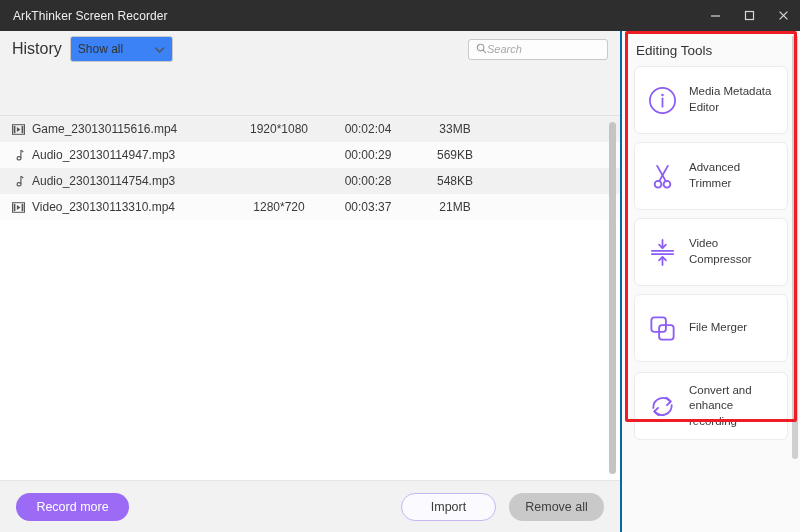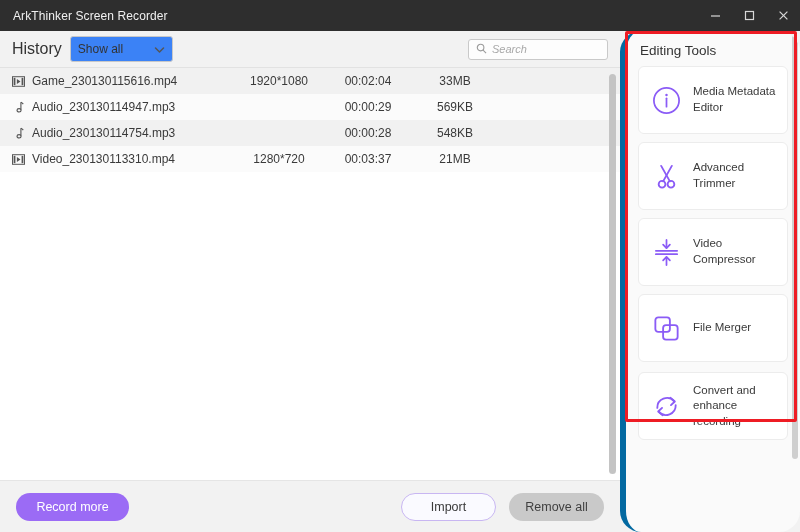--- a/index.html
+++ b/index.html
@@ -56,37 +56,38 @@
     display: flex; align-items: center;
     padding: 12px 7px; cursor: pointer;
   }
   .select-value { font-size: 12px; color: #333; flex: 1; }
   .chev { display: block; }
   .search-box {
     margin-left: auto;
     width: 140px; height: 21px;
     border: 1px solid #c9c9c9; border-radius: 3px;
     background: #fdfdfd;
-    display: flex; align-items: center; gap: 5px;
+    display: flex; align-items: center; 
     padding: 0 7px;
   }
   .search-input {
     border: 0; outline: 0; background: transparent;
     font-family: "Liberation Sans", sans-serif;
     font-size: 11px; font-style: italic; color: #555;
     width: 100%;
   }
   .search-input::placeholder { color: #a8a8a8; font-style: italic; }
 
   
   .list-wrap {
     flex: 1; position: relative; min-height: 0;
     background: #ffffff;
     border-top: 1px solid #e2e2e2;
     overflow: hidden;
+    margin-top: 48px;
   }
   .row {
     height: 26px; display: flex; align-items: center;
     font-size: 12px; color: #3a3a3a; cursor: pointer;
     position: relative;
   }
   .row.alt { background: #f1f1f1; }
   .row:not(.alt) { background: #fbfbfb; }
   .c-name {
     width: 236px; display: flex; align-items: center;
@@ -135,25 +136,24 @@
   }
   .btn-remove {
     width: 95px; background: #c9c9c9; color: #3f3f3f; border: 0;
     margin-left: 13px;
   }
 
   
   .sidebar {
     width: 180px; flex: 0 0 180px;
     background: #fafafa;
-    border-left: 6px solid #0369a1;
+    border-left: 2px solid #0369a1;
     display: flex; flex-direction: column;
     position: relative; min-height: 0;
     overflow: hidden;
-    border-radius: 21px;
   }
   .side-section-title {
     font-size: 13.5px; color: #333;
     padding: 12px 0 8px 14px;
   }
   .tool-list { padding: 0 12px; display: flex; flex-direction: column; gap: 8px; }
   .tool-card {
     height: 68px; background: #fff;
     border: 1px solid #ececec; border-radius: 6px;
     display: flex; align-items: center;

